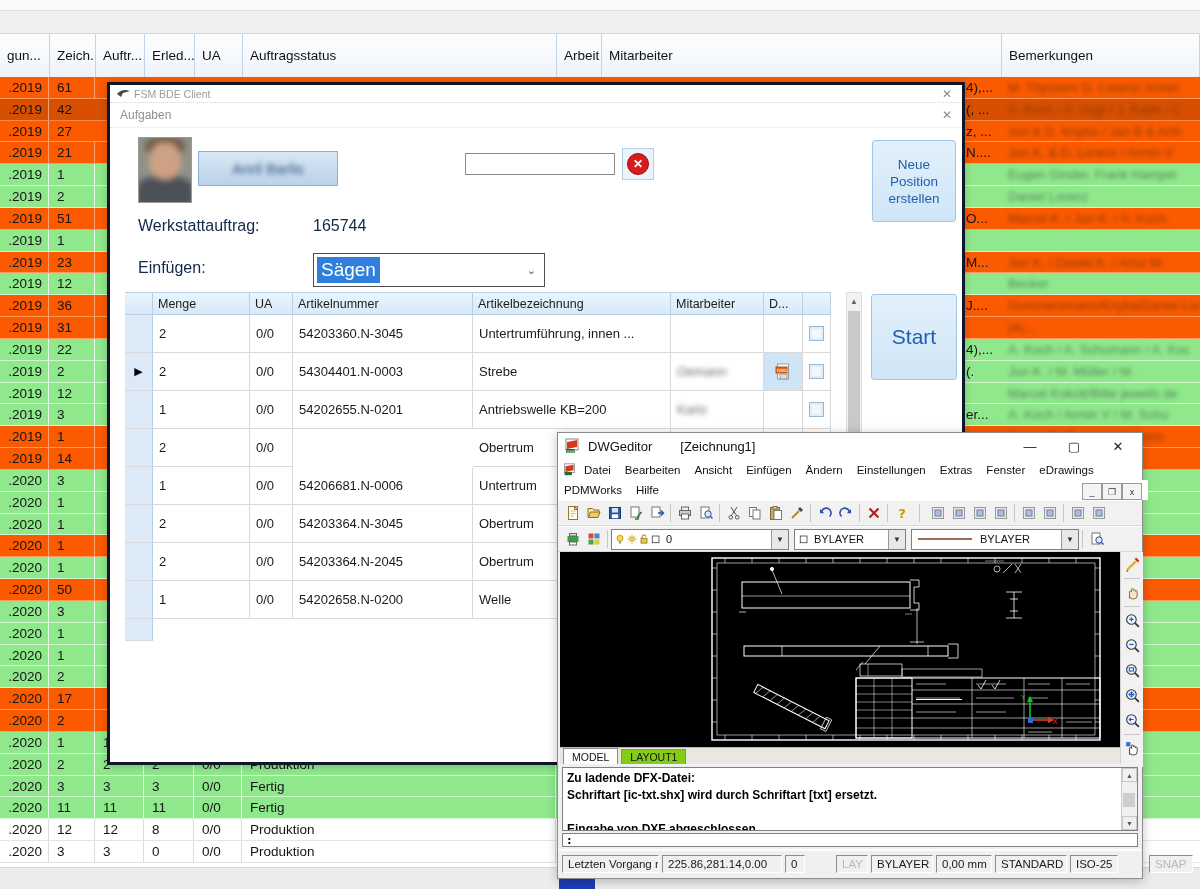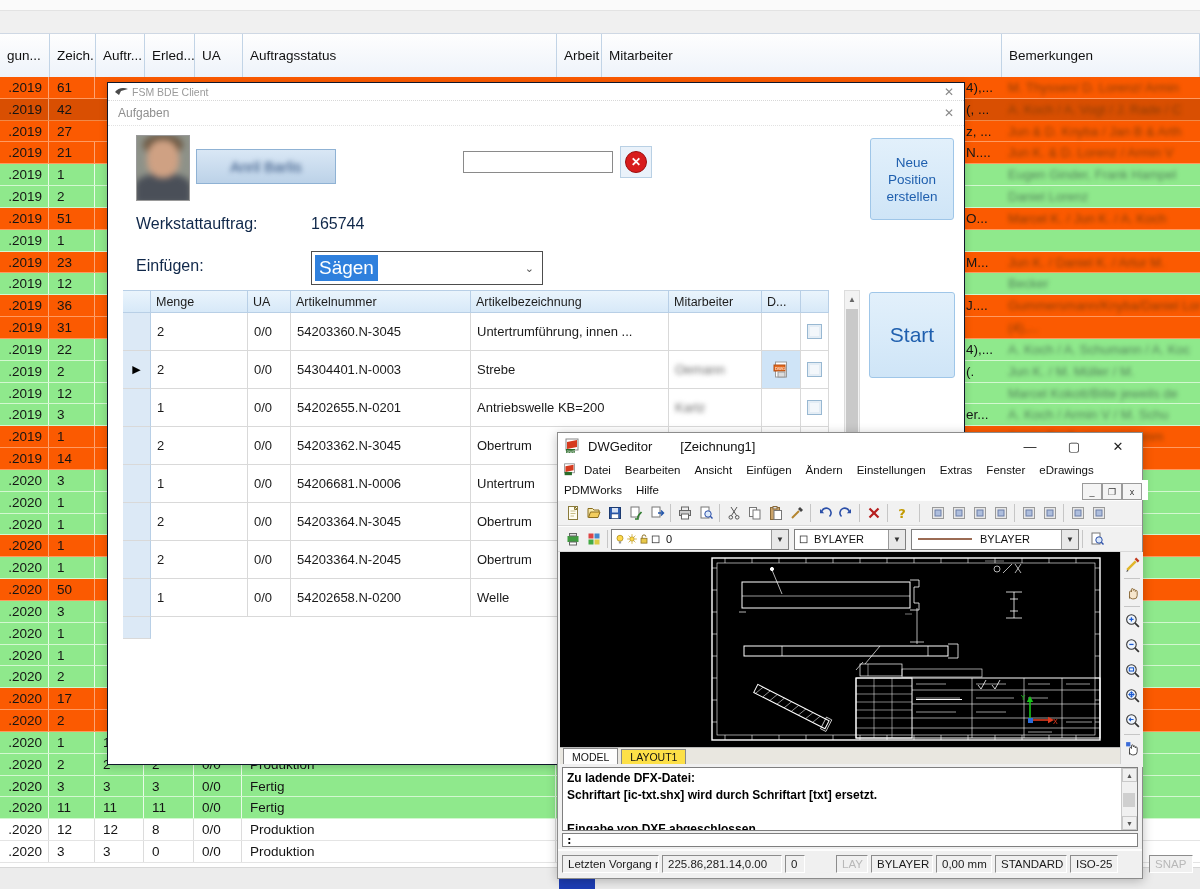--- a/index.html
+++ b/index.html
@@ -25,21 +25,21 @@
   .bgrow.o .bgc,.bgrow.os .bgc{border-right:1px solid rgba(255,255,255,.45);}
   .bgrow.g .bgc{border-right:1px solid rgba(255,255,255,.8);}
   .bgrow.w .bgc{border-right:1px solid #dcdcdc;}
   .bgc.r{justify-content:flex-end;padding-right:6px;padding-left:0;}
   .mit-tail{position:absolute;left:966px;top:0;height:100%;display:flex;align-items:center;font-size:13.5px;color:#161616;}
   .bem{position:absolute;left:1008px;top:0;height:100%;display:flex;align-items:center;font-size:13px;filter:blur(2.2px);white-space:nowrap;}
   .bem.on-o{color:#8d3c05;} .bem.on-g{color:#55855c;}
   #bg-bottomstrip{position:absolute;left:0;top:867px;width:1200px;height:22px;background:#ececec;border-top:1px solid #d7d7d7;}
   
   #fsm{position:absolute;left:107px;top:82px;width:858px;height:683px;background:#fff;
-     border:1px solid #0f172a;box-shadow:0 2px 8px rgba(0,0,0,.18);box-sizing:border-box;z-index:10;}
+     border:3px solid #0f172a;box-shadow:0 2px 8px rgba(0,0,0,.18);box-sizing:border-box;z-index:10;}
   #fsm-titlebar{position:absolute;left:0;top:0;width:100%;height:17px;border-bottom:1px dotted #d8d8d8;display:flex;align-items:center;}
   #fsm-title{font-size:10.5px;color:#9a9a9a;margin-left:24px;}
   #fsm-sub{position:absolute;left:0;top:17px;width:100%;height:25px;border-bottom:1px dotted #e2e2e2;display:flex;align-items:center;}
   #fsm-subtitle{font-size:12px;color:#8f8f8f;margin-left:10px;}
   .winx{position:absolute;right:10px;font-size:12px;color:#8a8a8a;cursor:default;top:50%;transform:translateY(-50%);}
   #fsm-logo{position:absolute;left:7px;top:4px;}
   .avatar{position:absolute;left:28px;top:52px;width:52px;height:64px;border:1px solid #9a9a9a;overflow:hidden;background:#8e9289;}
   .avatar .inner{position:absolute;inset:-4px;filter:blur(3px);}
   .avatar .hair{position:absolute;left:10px;top:2px;width:40px;height:22px;border-radius:50%;background:#6b5742;}
   .avatar .face{position:absolute;left:14px;top:8px;width:32px;height:38px;border-radius:45%;background:#cfa183;}
@@ -94,21 +94,21 @@
   .combo{height:21px;background:#fff;border:1px solid #7f7f7f;display:flex;align-items:center;box-sizing:border-box;font-size:11px;color:#111;flex:0 0 auto;}
   .combo .darr{margin-left:auto;width:16px;height:100%;background:#e8e8e8;border-left:1px solid #9a9a9a;
      display:flex;align-items:center;justify-content:center;font-size:8px;color:#333;}
   #cad-canvas{position:absolute;left:2px;top:119px;width:560px;height:195px;background:#000;overflow:hidden;}
   #rt-bar{position:absolute;left:562px;top:119px;width:22px;height:215px;background:#f1f1f1;border-left:1px solid #d2d2d2;
      display:flex;flex-direction:column;align-items:center;}
   .rti{width:20px;height:25px;display:flex;align-items:center;justify-content:center;}
   .rti svg{width:17px;height:17px;}
   .rsep{width:16px;height:1px;background:#c6c6c6;margin:1px 0;}
   #tabstrip{position:absolute;left:2px;top:314px;width:560px;height:17px;background:#e9e7e0;border-top:1px solid #b9b9b9;display:flex;align-items:flex-end;}
-  .ptab{font-size:10.5px;color:#111;border:1px solid #8a8a8a;border-bottom:none;background:#fde047;padding:1px 8px 2px 8px;margin-left:3px;}
+  .ptab{font-size:10.5px;color:#111;border:1px solid #8a8a8a;border-bottom:none;background:#84cc16;padding:1px 8px 2px 8px;margin-left:3px;}
   .ptab.active{background:#fdfdfd;height:13px;display:flex;align-items:center;}
   #cmd-panel{position:absolute;left:2px;top:331px;width:582px;height:85px;background:#f0f0f0;}
   #cmd-box{position:absolute;left:2px;top:3px;width:576px;height:64px;background:#fff;border:1px solid #7f7f7f;box-sizing:border-box;overflow:hidden;}
   #cmd-lines{position:absolute;left:4px;top:2px;font-family:Liberation Sans, sans-serif;font-size:12px;font-weight:600;color:#000;line-height:17px;white-space:pre;}
   #cmd-sb{position:absolute;right:0;top:0;width:15px;height:100%;background:#f0f0f0;border-left:1px solid #c9c9c9;}
   .sb-btn{position:absolute;left:0;width:15px;height:14px;display:flex;align-items:center;justify-content:center;font-size:7px;color:#555;background:#f0f0f0;border:1px solid #c9c9c9;box-sizing:border-box;}
   #cmd-sb .thumb{position:absolute;left:1px;top:25px;width:12px;height:14px;background:#cfcfcf;}
   #cmd-prompt{position:absolute;left:2px;top:69px;width:576px;height:14px;background:#fff;border:1px solid #7f7f7f;box-sizing:border-box;
      font-family:"DejaVu Sans Mono",monospace;font-size:11px;font-weight:600;color:#000;padding-left:3px;}
   #dwg-status{position:absolute;left:0;top:416px;width:100%;height:28px;background:#f0f0f0;border-top:2px solid #fdfdfd;
@@ -434,21 +434,20 @@
         </div>
         <div class="g-c" style="left: 639px; width: 39px;"></div>
         <div class="g-c" style="left: 678px; width: 28px; justify-content: center; padding-left: 0px;">
           <div class="chk"></div>
         </div>
       </div>
       <div class="g-row" style="top: 137px;">
         <div class="g-c g-sel g-cur" style="left: 0px; width: 28px;"></div>
         <div class="g-c" style="left: 28px; width: 97px;">2</div>
         <div class="g-c" style="left: 125px; width: 43px;">0/0</div>
-        <div class="g-c" style="left: 168px; width: 180px;">54203362.N-3045</div>
         <div class="g-c" style="left: 348px; width: 198px;">Obertrum</div>
         <div class="g-c" style="left: 546px; width: 93px;"></div>
         <div class="g-c" style="left: 639px; width: 39px;"></div>
         <div class="g-c" style="left: 678px; width: 28px; justify-content: center; padding-left: 0px;">
           <div class="chk"></div>
         </div>
       </div>
       <div class="g-row" style="top: 175px;">
         <div class="g-c g-sel g-cur" style="left: 0px; width: 28px;"></div>
         <div class="g-c" style="left: 28px; width: 97px;">1</div>

